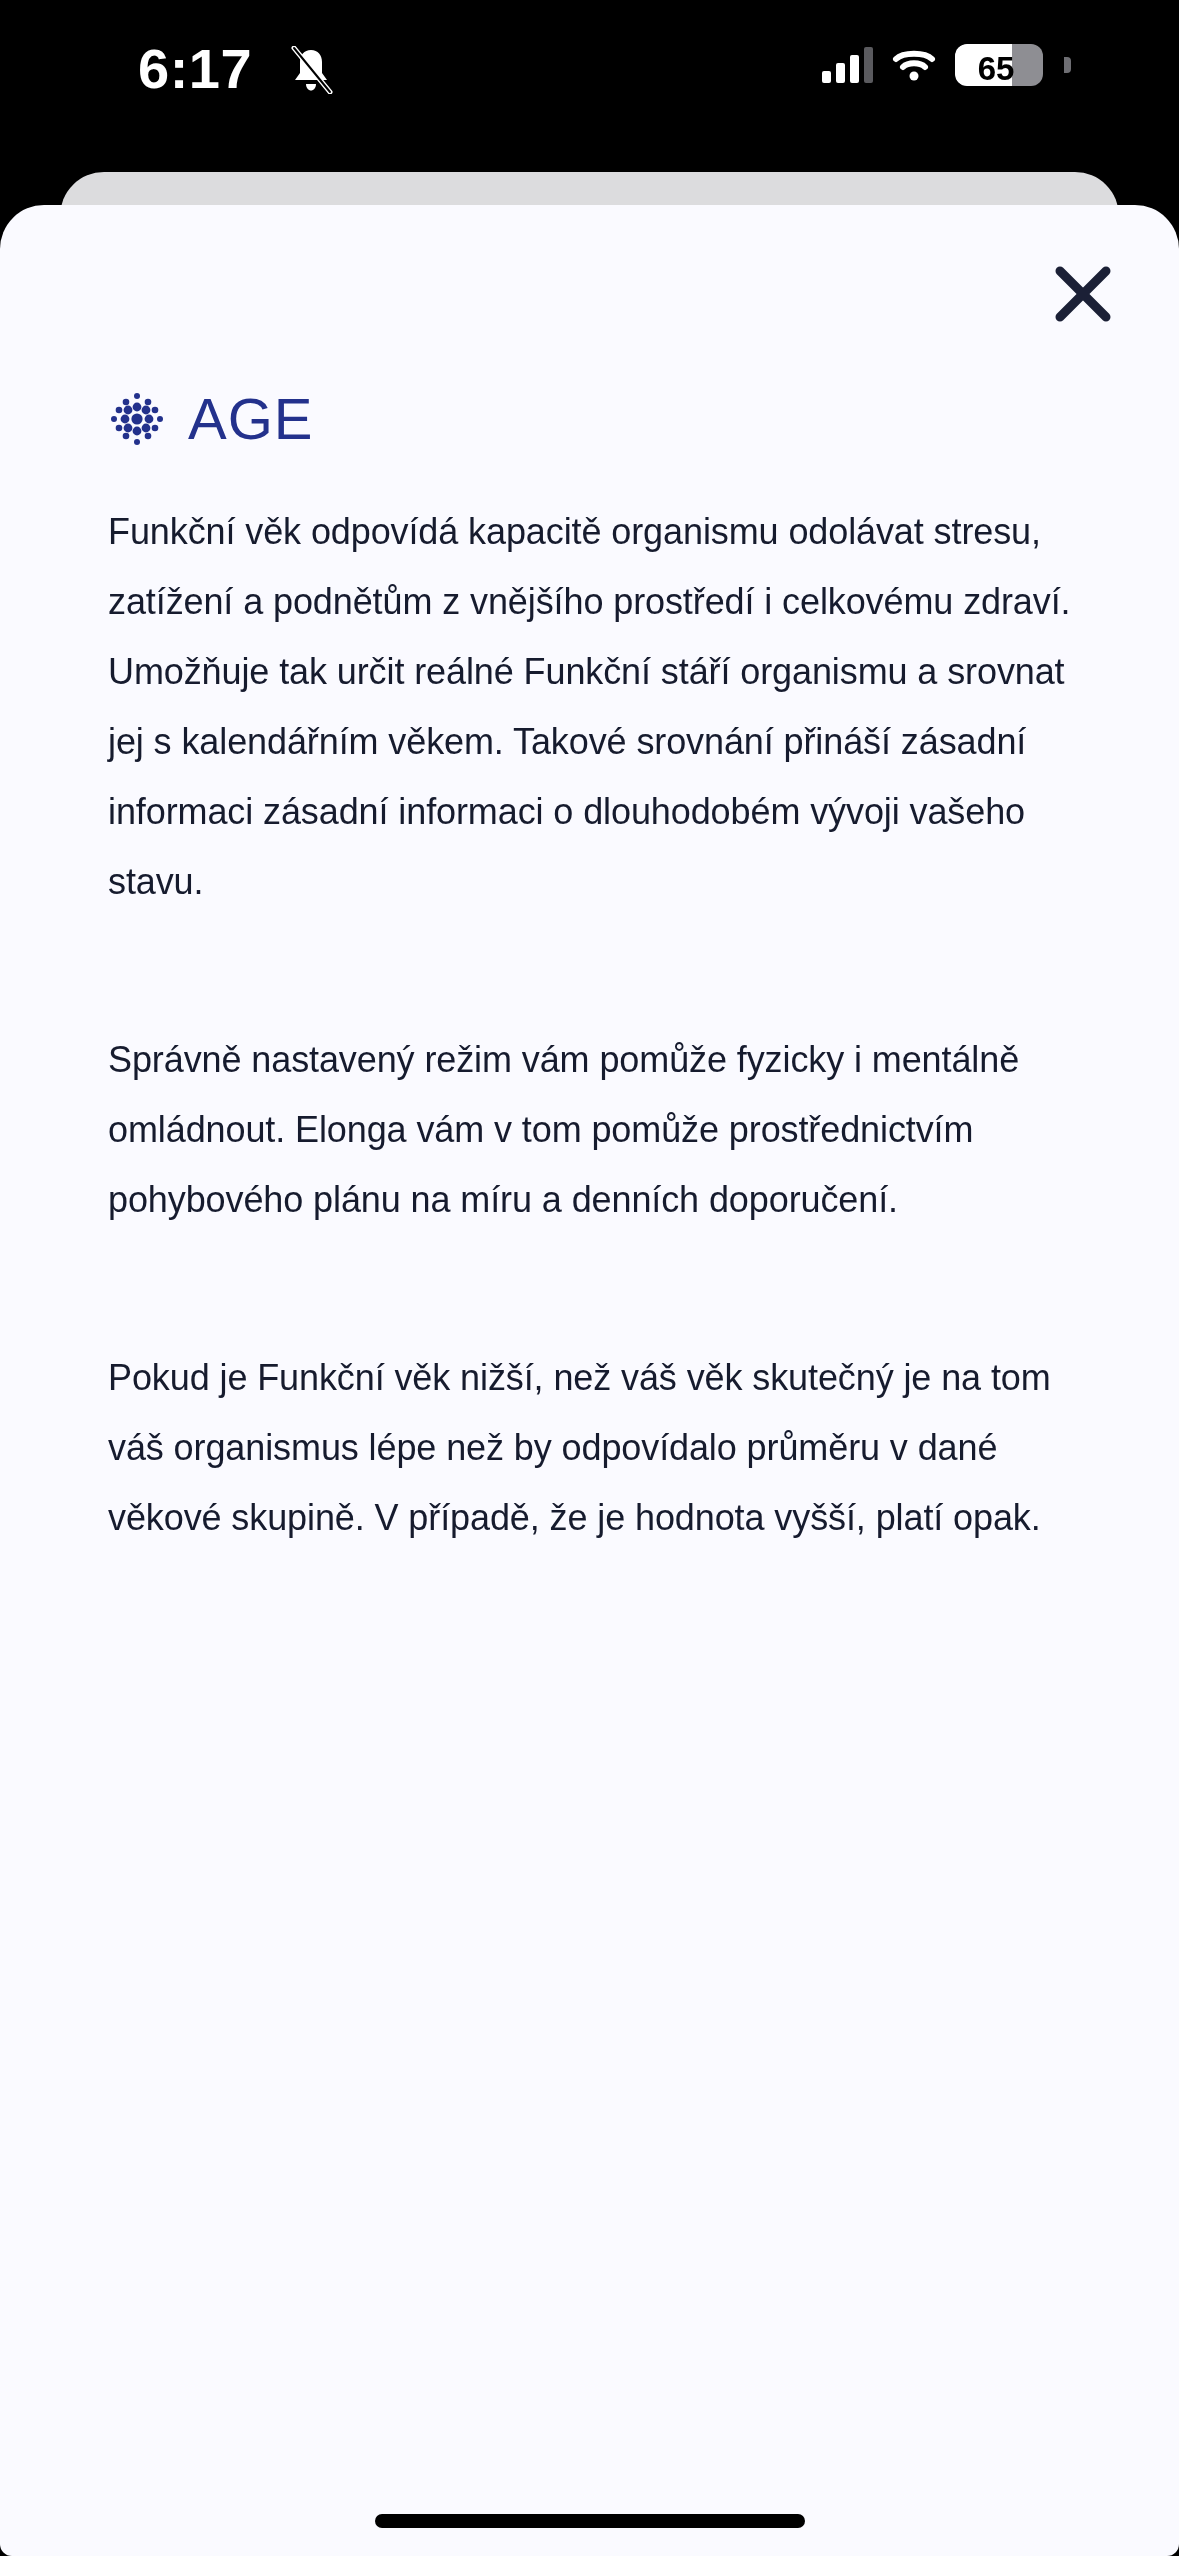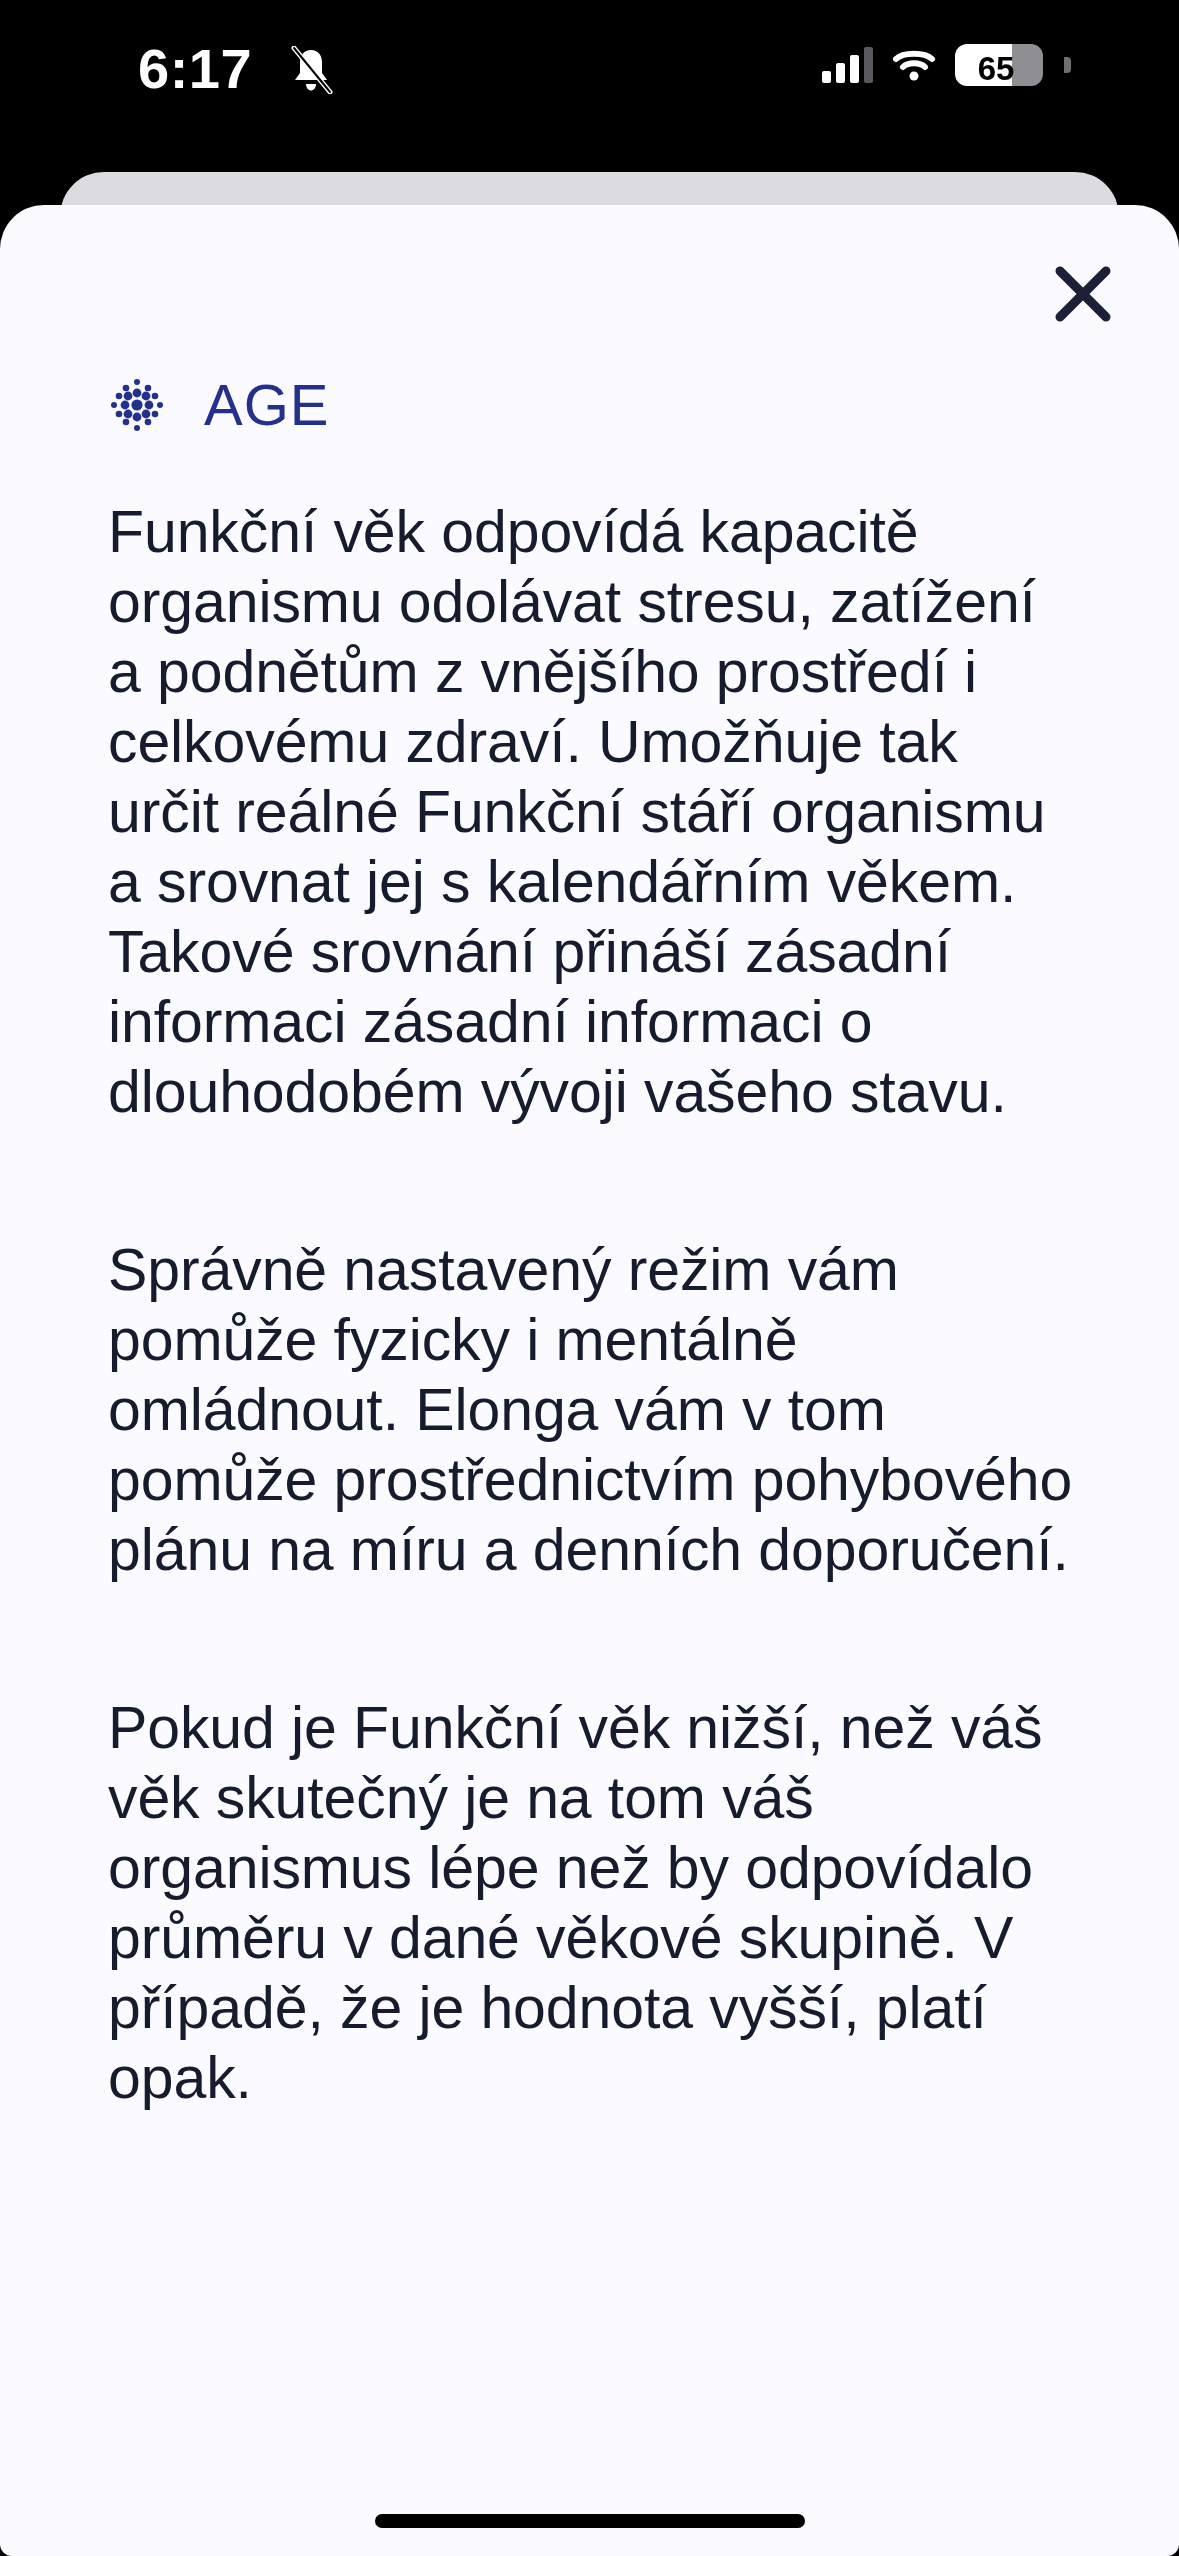--- a/index.html
+++ b/index.html
@@ -99,40 +99,40 @@
     width:124px; height:112px;
     display:flex; align-items:center; justify-content:center;
     cursor:pointer;
   }
   #close-button svg { display:block; }
 
   
   #logo-row {
     position:absolute;
     left:108px; top:362px;
-    display:flex; align-items:center; gap:38px;
+    display:flex; align-items:flex-end; gap:22px;
     height:86px;
   }
   #logo-dots { width:58px; height:58px; display:block; }
   #logo-text {
     font-size:58px;
     font-weight:400;
     color:#23318c;
     letter-spacing:1px;
     line-height:58px;
   }
 
   
   #content {
     position:absolute;
     left:108px; top:497px;
     width:968px;
   }
   .para {
-    font-size:59px;
+    font-size:36px;
     line-height:70px;
     color:#161b2e;
     letter-spacing:-0.1px;
     font-weight:400;
   }
   .para + .para { margin-top:108px; }
 
   
   #home-indicator {
     position:absolute;

